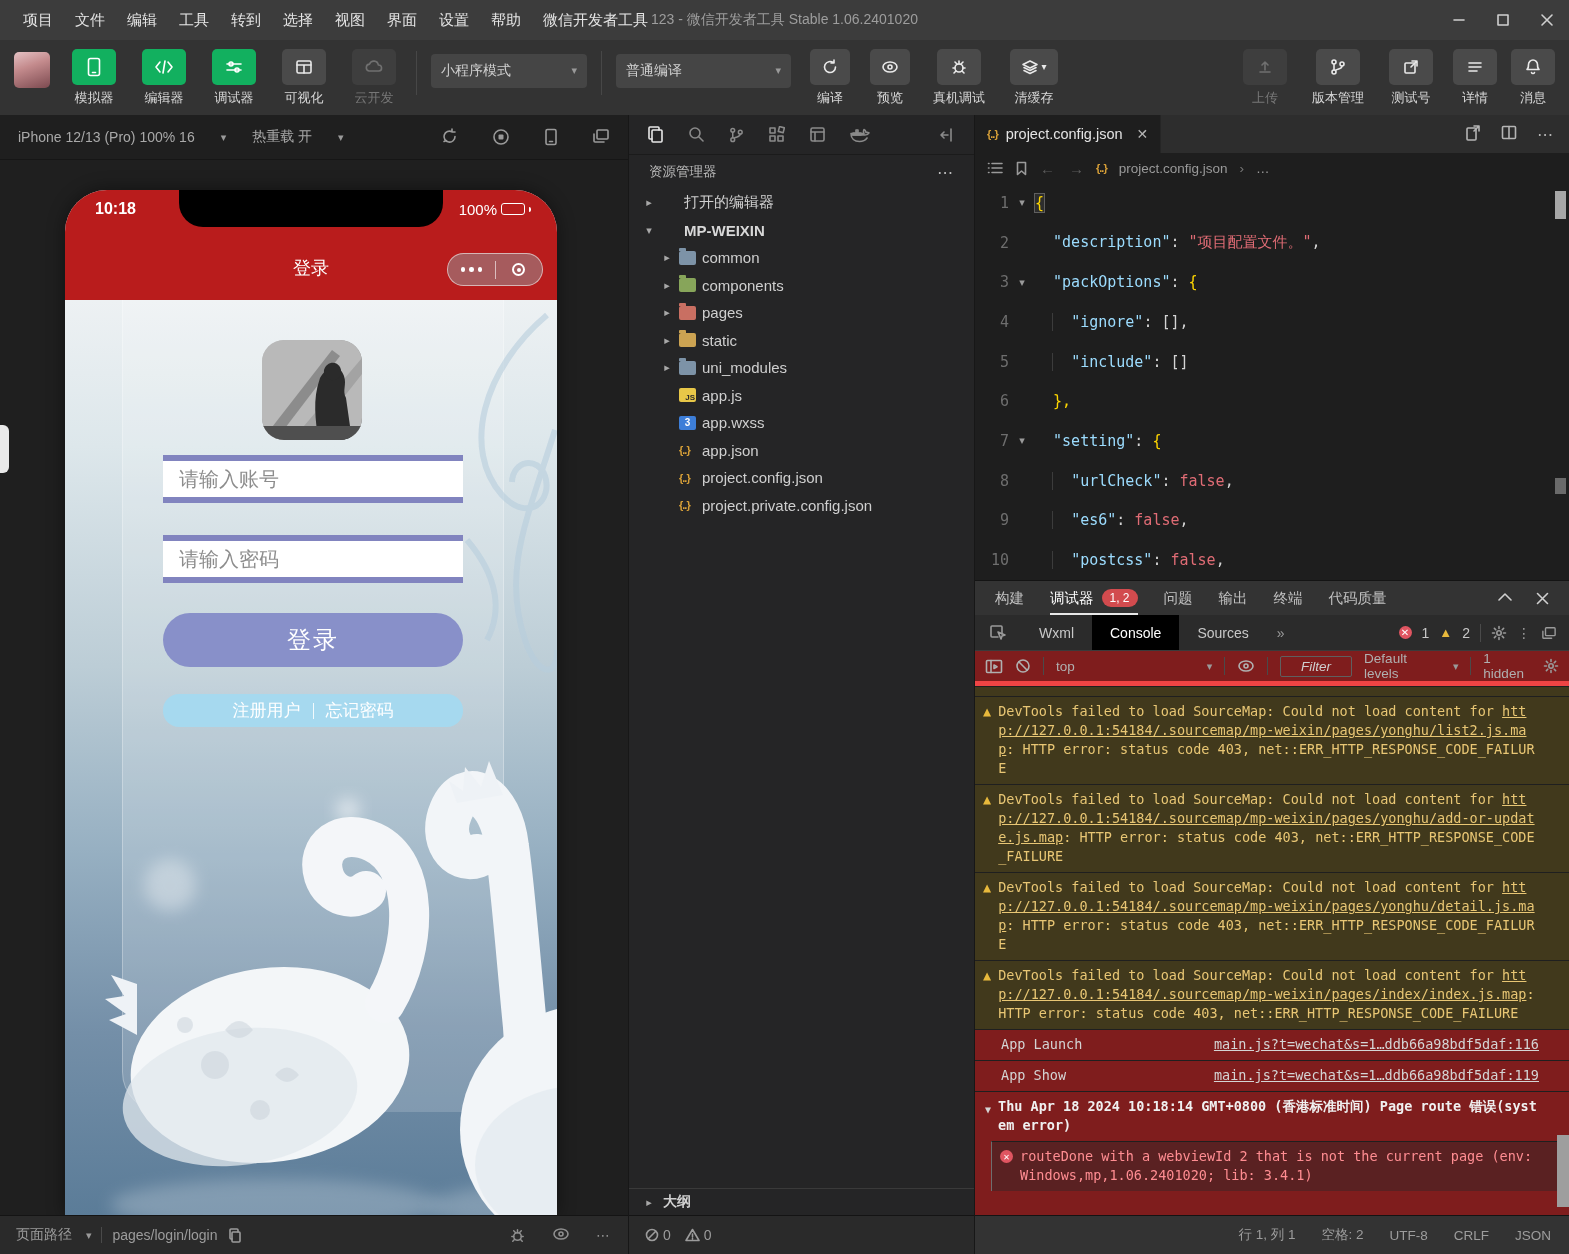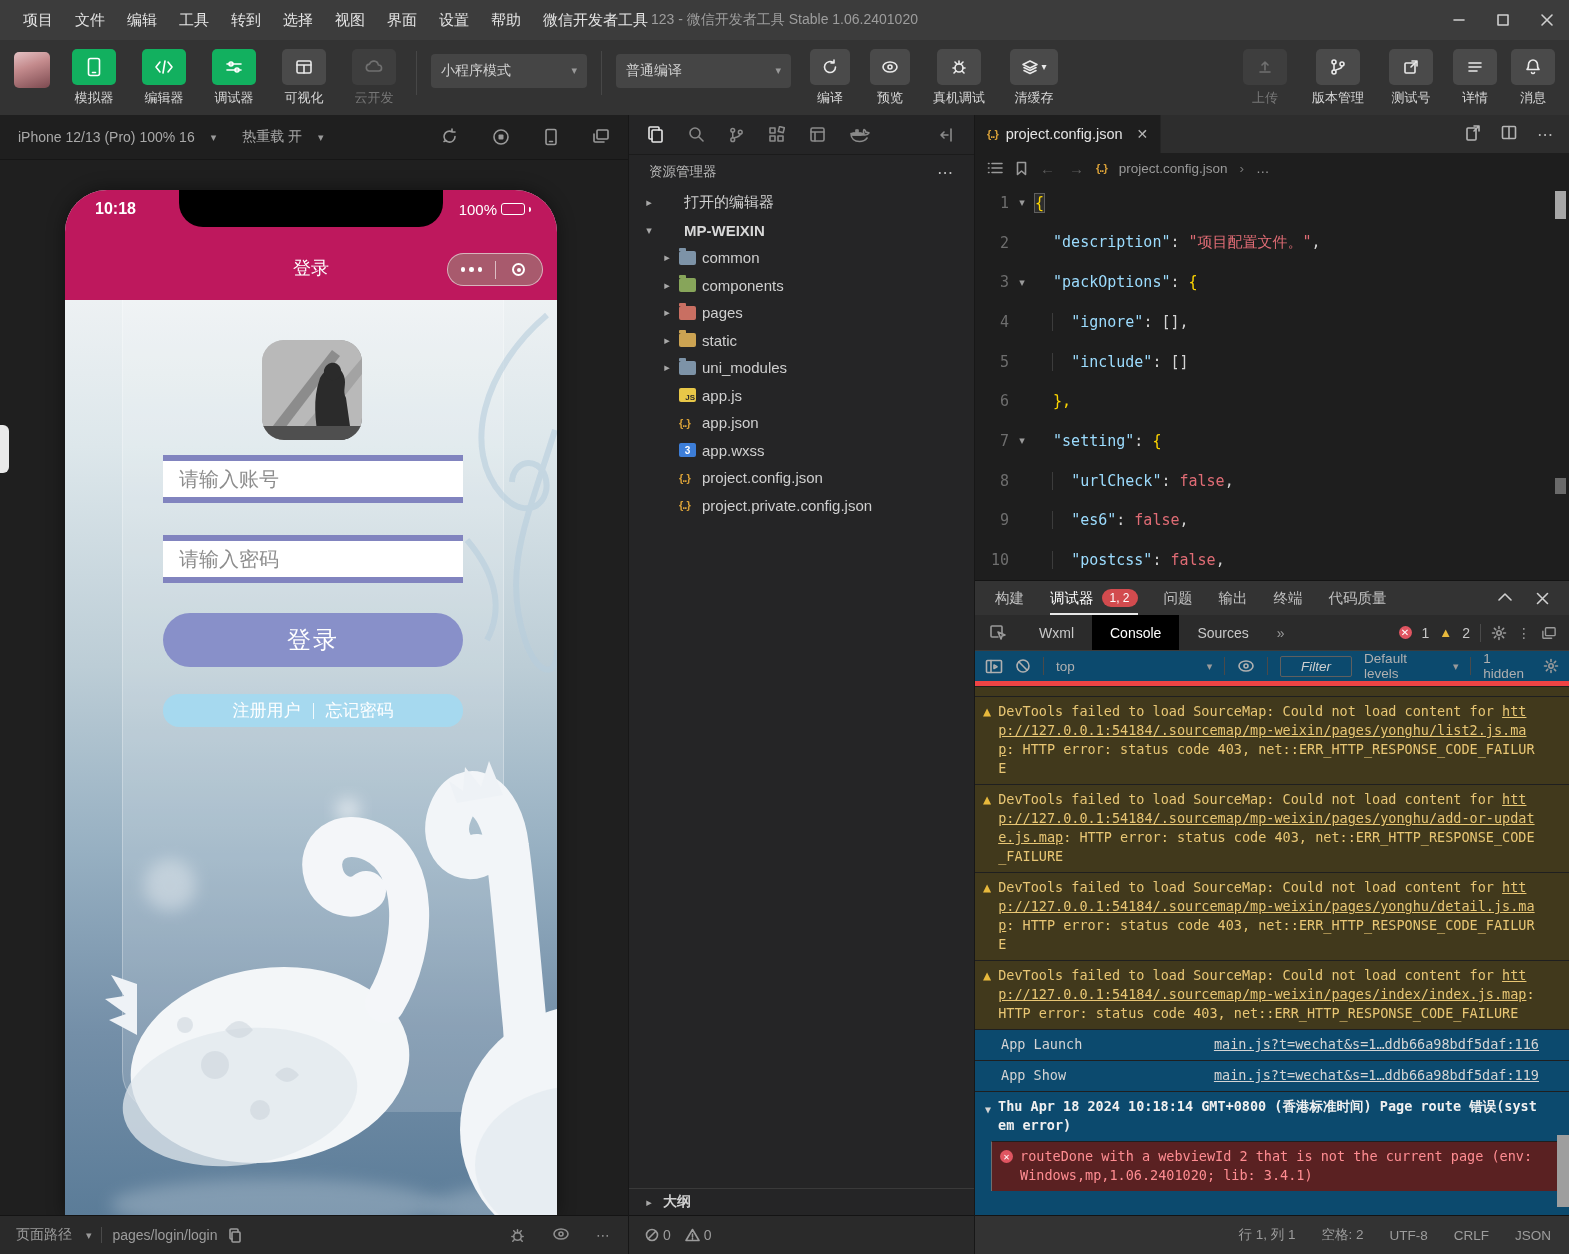--- a/index.html
+++ b/index.html
@@ -32,26 +32,26 @@
   .tb-sep { width:1px; height:44px; background:#474747; margin:0 14px 10px; }
 
   
   #main { display:flex; height:1139px; }
   #left-panel { width:628px; background:#1f1f1f; position:relative; }
   #mid-panel { width:347px; background:#252526; border-left:1px solid #171717; border-right:1px solid #171717; display:flex; flex-direction:column; position:relative; }
   #right-panel { width:594px; background:#1e1e1e; display:flex; flex-direction:column; }
 
   
   #sim-toolbar { height:45px; display:flex; align-items:center; color:#a9a9a9; font-size:14px; padding:0 18px; gap:26px; border-bottom:1px solid #161616; }
-  .sim-dd { display:flex; align-items:center; gap:6px; white-space:nowrap; }
+  .sim-dd { display:flex; align-items:center; gap:16px; white-space:nowrap; }
   .sim-icons { margin-left:auto; display:flex; gap:34px; color:#9a9a9a; }
 
   
   #phone { position:absolute; left:65px; top:75px; width:492px; height:1025px; border-radius:42px 42px 0 0; overflow:hidden; background:#eef1f3; box-shadow:0 0 18px rgba(0,0,0,.45); }
-  #phone-header { position:relative; height:110px; background:#be185d; }
+  #phone-header { position:relative; height:110px; background:#b91c1c; }
   #notch { position:absolute; left:114px; top:0; width:264px; height:37px; background:#000; border-radius:0 0 24px 24px; }
   #status-row { position:absolute; top:10px; left:0; right:0; display:flex; justify-content:space-between; padding:0 26px 0 30px; color:#fff; font-size:16px; font-weight:bold; align-items:center; }
   #battery { display:flex; align-items:center; gap:4px; }
   #battery .batt-body { width:24px; height:12px; border:1.5px solid #fff; border-radius:3px; padding:1px; }
   #battery .batt-fill { width:100%; height:100%; background:#fff; border-radius:1px; }
   #battery .batt-tip { width:2px; height:5px; background:#fff; border-radius:0 2px 2px 0; }
   #nav-row { position:absolute; top:58px; left:0; right:0; height:44px; }
   #nav-title { position:absolute; left:50%; transform:translateX(-50%); top:8px; color:#fff; font-size:18px; }
   #capsule { position:absolute; right:14px; top:5px; width:96px; height:33px; border-radius:17px; background:rgba(160,112,115,.75); border:1px solid rgba(255,255,255,.55); display:flex; align-items:center; }
   .cap-dots { flex:1; display:flex; justify-content:center; gap:4px; }
@@ -131,21 +131,21 @@
   .fold { width:26px; text-align:center; color:#9a9a9a; font-size:11px; flex:none; }
   .code { font-family:"DejaVu Sans Mono",monospace; color:#d4d4d4; }
   .code-line.guide .code { background:linear-gradient(#3c3c3c,#3c3c3c) 17px 0/1px 100% no-repeat; }
   .cw { color:#d4d4d4; } .ck { color:#9cdcfe; } .cs { color:#e06c75; } .cv { color:#e06c75; }
   .cb1 { color:#ffd700; outline:1px solid #5f5f5f; background:rgba(90,90,90,.25); }
   .cb2 { color:#ffd700; }
   #ed-scroll { position:absolute; right:3px; top:8px; width:11px; height:28px; background:#bfbfbf; opacity:.85; }
   #ed-scroll2 { position:absolute; right:3px; top:295px; width:11px; height:16px; background:#6a6a6a; }
 
   
-  #debugger { height:635px; display:flex; flex-direction:column; border-top:1px solid #141414; background:#0c4a6e; }
+  #debugger { height:635px; display:flex; flex-direction:column; border-top:1px solid #141414; background:#7f1d1d; }
   #dbg-tabs { height:34px; background:#333; display:flex; align-items:center; gap:26px; padding:0 20px; color:#c2c2c2; font-size:14.5px; }
   .dbg-tab { position:relative; display:flex; align-items:center; gap:8px; height:100%; }
   .dbg-tab.active { color:#fff; }
   .dbg-tab.active::after { content:""; position:absolute; left:0; right:0; bottom:0; height:2px; background:#e8e8e8; }
   #dbg-badge { background:#d24b4e; color:#fff; border-radius:10px; font-size:12px; padding:2px 8px; }
   #dbg-win { margin-left:auto; display:flex; gap:24px; color:#cfcfcf; font-size:15px; }
   #devtools-tabs { height:36px; background:#2b2b2b; display:flex; align-items:center; color:#c8c8c8; font-size:14px; border-bottom:1px solid #3a3a3a; }
   .dt-inspect { padding:0 14px; color:#9a9a9a; }
   .dt-tab { padding:0 18px; height:100%; display:flex; align-items:center; }
   .dt-tab.active { background:#000; color:#fff; }
@@ -614,27 +614,27 @@
     <span class="tree-icon folder folder-slate"></span>
     <span>uni_modules</span>
   </div>
         <div class="tree-item" style="padding-left: 32px;">
     <span class="tree-caret"></span>
     <span class="tree-icon file-js"></span>
     <span>app.js</span>
   </div>
         <div class="tree-item" style="padding-left: 32px;">
     <span class="tree-caret"></span>
+    <span class="tree-icon file-wxss"></span>
+    <span>app.wxss</span>
+  </div>
+        <div class="tree-item" style="padding-left: 32px;">
+    <span class="tree-caret"></span>
     <span class="tree-icon file-json"></span>
     <span>app.json</span>
-  </div>
-        <div class="tree-item" style="padding-left: 32px;">
-    <span class="tree-caret"></span>
-    <span class="tree-icon file-wxss"></span>
-    <span>app.wxss</span>
   </div>
         <div class="tree-item" style="padding-left: 32px;">
     <span class="tree-caret"></span>
     <span class="tree-icon file-json"></span>
     <span>project.config.json</span>
   </div>
         <div class="tree-item" style="padding-left: 32px;">
     <span class="tree-caret"></span>
     <span class="tree-icon file-json"></span>
     <span>project.private.config.json</span>

